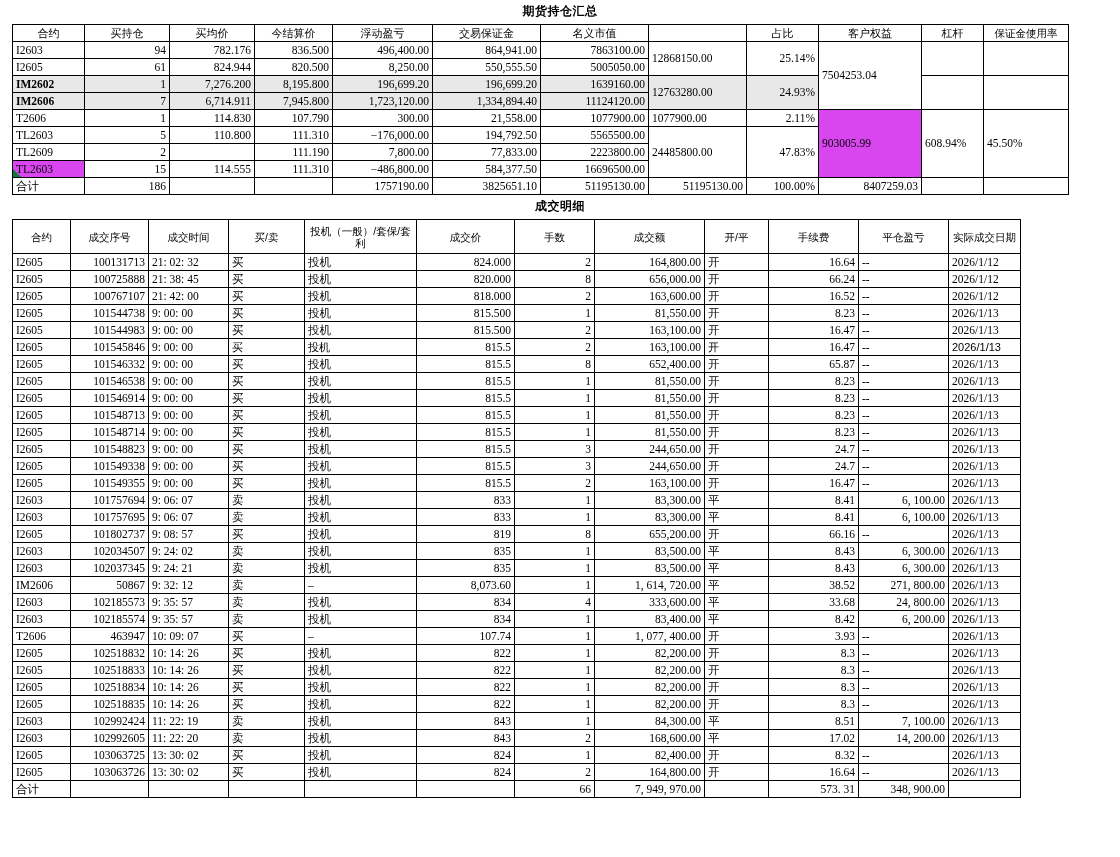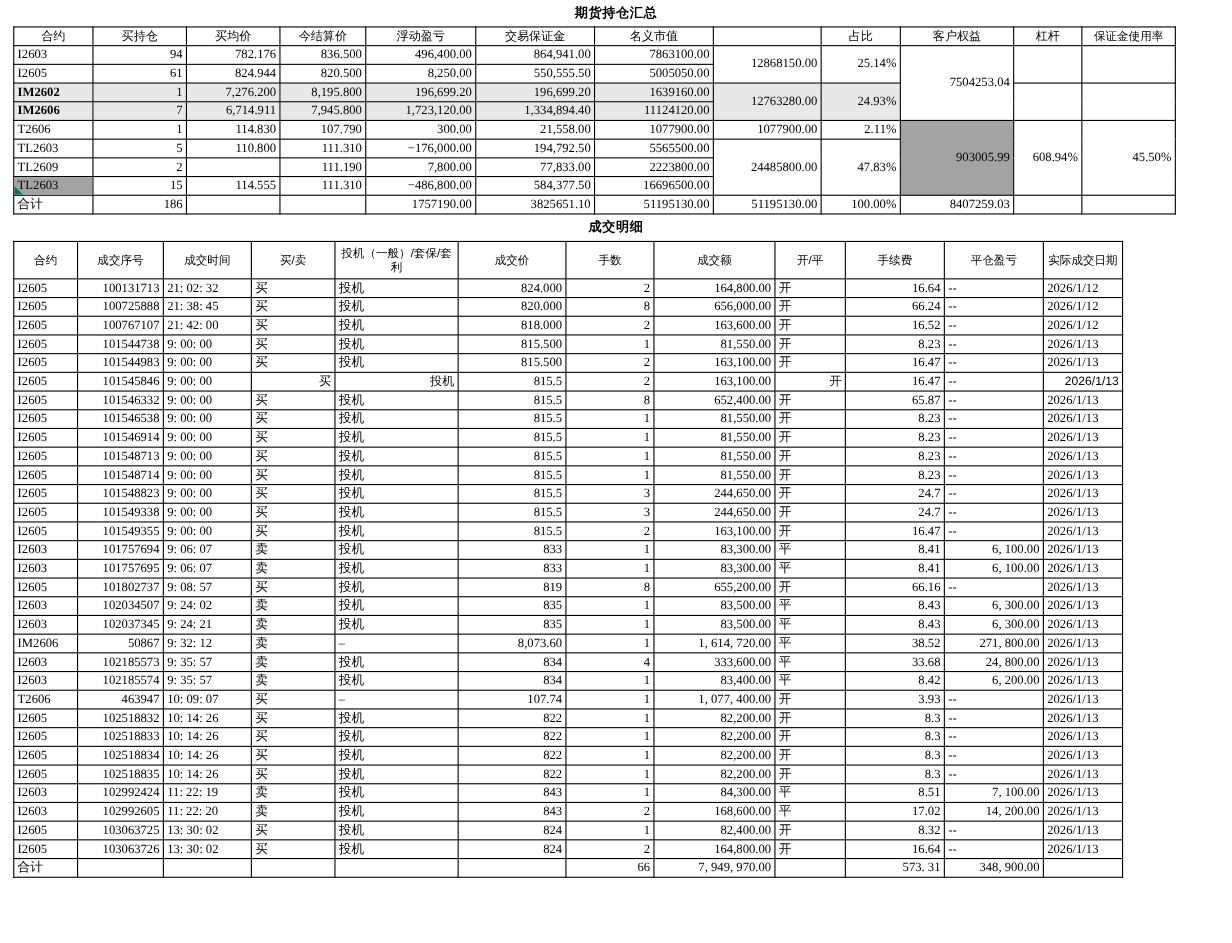--- a/index.html
+++ b/index.html
@@ -40,24 +40,24 @@
     overflow: hidden;
     white-space: nowrap;
   }
   thead td, thead th {
     text-align: center;
     font-size: 11px;
     vertical-align: middle;
   }
   .num { text-align: right; font-family: "Liberation Serif", serif; font-size: 11.5px; }
   .txt { text-align: left; font-family: "Liberation Serif", serif; font-size: 11.5px;}
-  .ctr { text-align: right; }
+  .ctr { text-align: left; }
   .bold { font-weight: bold; margin-top: 48px; }
   .grey { background: #e8e8e8; }
-  .yellow { background: #a3a3a3; }
+  .yellow { background: #d946ef; }
   .hdr { font-family: "Liberation Sans", sans-serif; }
 
   
   table.summary col.c0 { width: 72px; }
   table.summary col.c1 { width: 85px; }
   table.summary col.c2 { width: 85px; }
   table.summary col.c3 { width: 78px; }
   table.summary col.c4 { width: 100px; }
   table.summary col.c5 { width: 108px; }
   table.summary col.c6 { width: 108px; }

